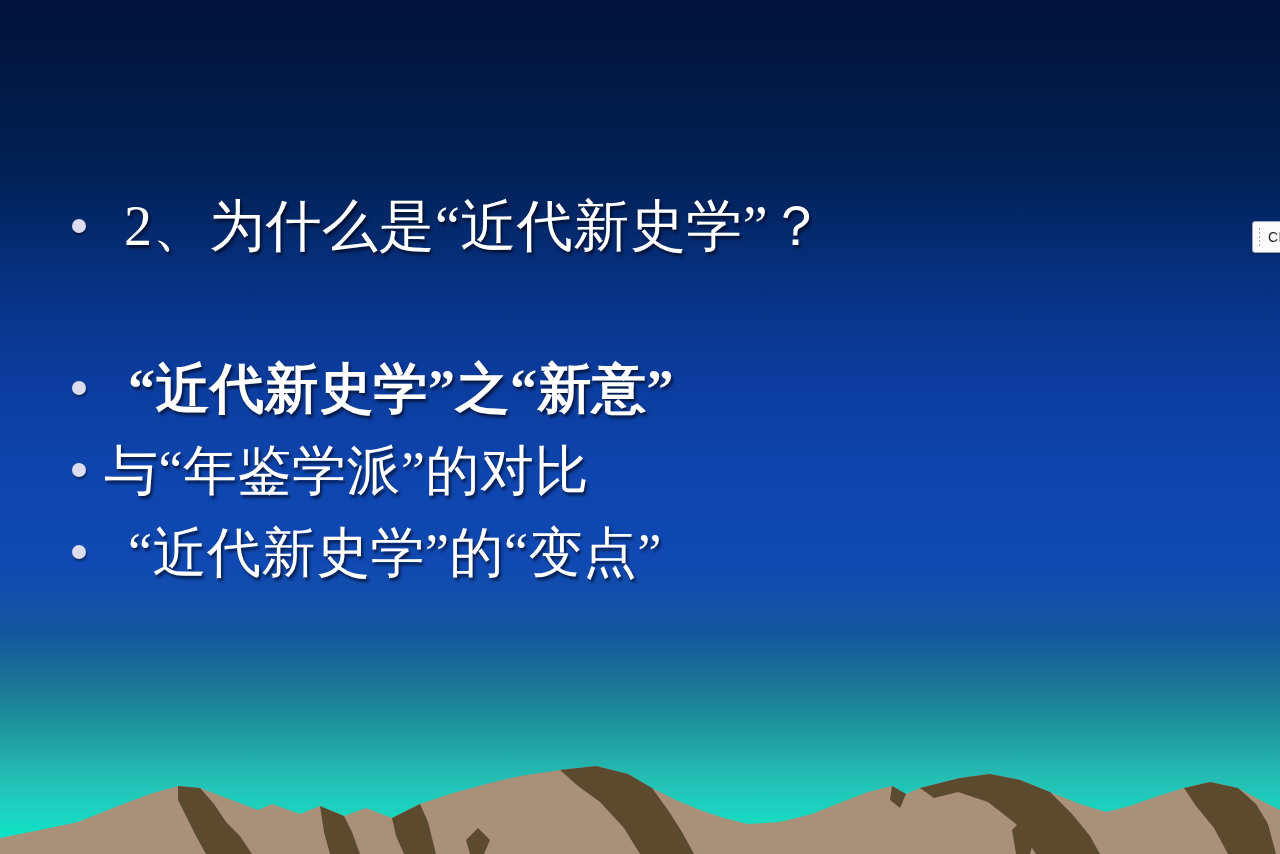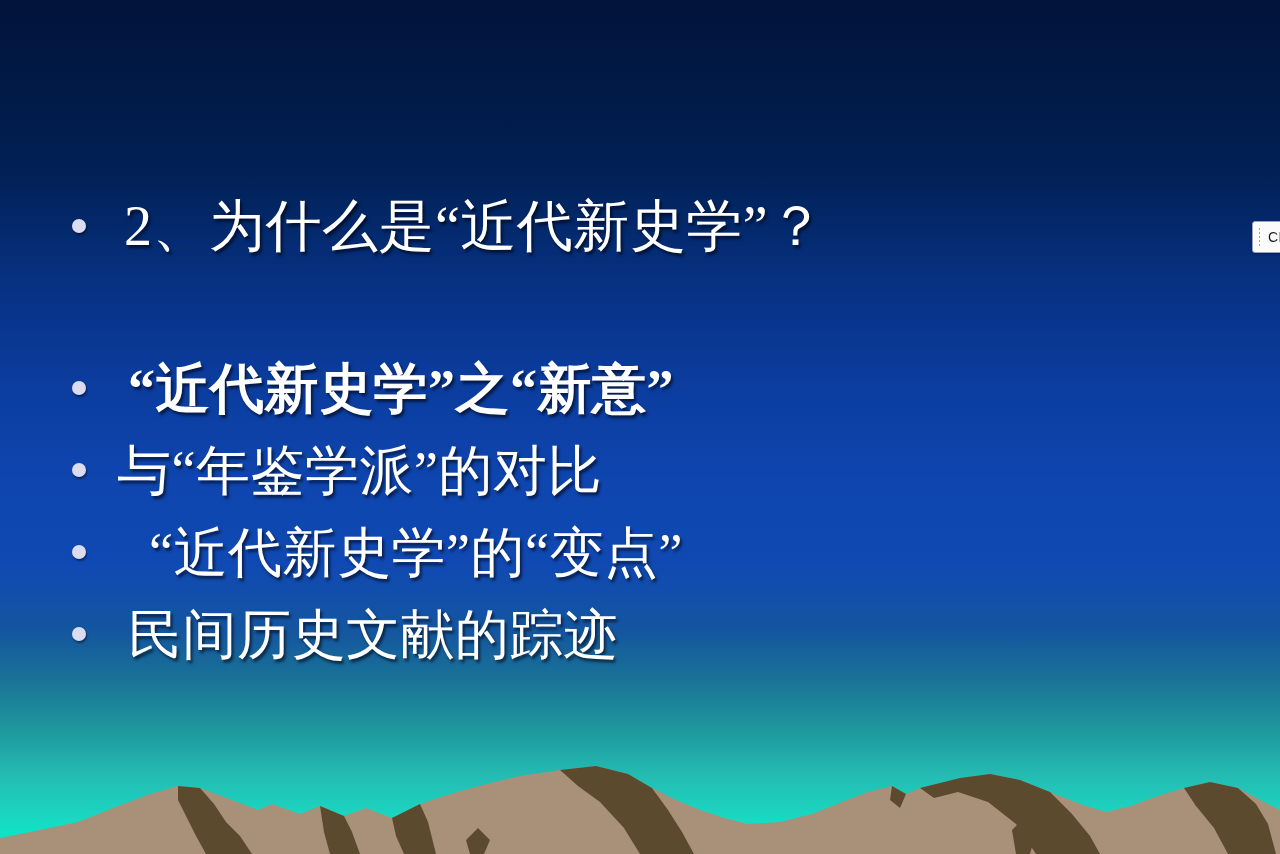--- a/index.html
+++ b/index.html
@@ -72,23 +72,23 @@
     line-height: 1;
     letter-spacing: 0.5px;
     text-shadow: 2px 3px 3px rgba(0,0,10,0.60);
     font-family: "Liberation Serif", "DejaVu Serif", serif;
   }
   .l0 { top: 198px; left: 72px; }
   .l0 .linetext { margin-left: 38px; font-size: 56px; }
   .l1 { top: 362px; left: 72px; font-weight: bold; }
   .l1 .linetext { margin-left: 42px; }
   .l2 { top: 444px; left: 72px; }
-  .l2 .linetext { margin-left: 31px; }
+  .l2 .linetext { margin-left: 18px; }
   .l3 { top: 526px; left: 72px; }
-  .l3 .linetext { margin-left: 63px; }
+  .l3 .linetext { margin-left: 42px; }
   .l4 { top: 608px; left: 72px; }
   .l4 .linetext { margin-left: 42px; }
 
   
   #ime-bar {
     position: absolute;
     left: 1252px;
     top: 221px;
     height: 30px;
     width: 60px;          
@@ -139,24 +139,20 @@
     <div class="line l2">
       <span class="bullet"></span>
       <span class="linetext">与“年鉴学派”的对比</span>
     </div>
 
     <div class="line l3">
       <span class="bullet"></span>
       <span class="linetext">“近代新史学”的“变点”</span>
     </div>
 
-    <div class="line l4">
-      <span class="bullet"></span>
-      <span class="linetext">民间历史文献的踪迹</span>
-    </div>
 
   </div>
 
   <svg id="mountains" viewBox="0 0 1280 110" preserveAspectRatio="none">
 
     <path fill="#a89178" d="M0,110 L0,94 L40,86 L78,78 L118,62 L150,50 L178,42 L200,44
              L232,56 L258,66 L272,60 L300,70 L320,62 L344,72 L366,64
              L392,74 L420,60 L450,50 L486,40 L520,32 L560,26 L596,22
              L628,30 L652,44 L676,56 L700,66 L724,74 L748,80 L780,78
              L812,70 L842,58 L868,48 L892,42 L906,50 L920,44 L936,40

